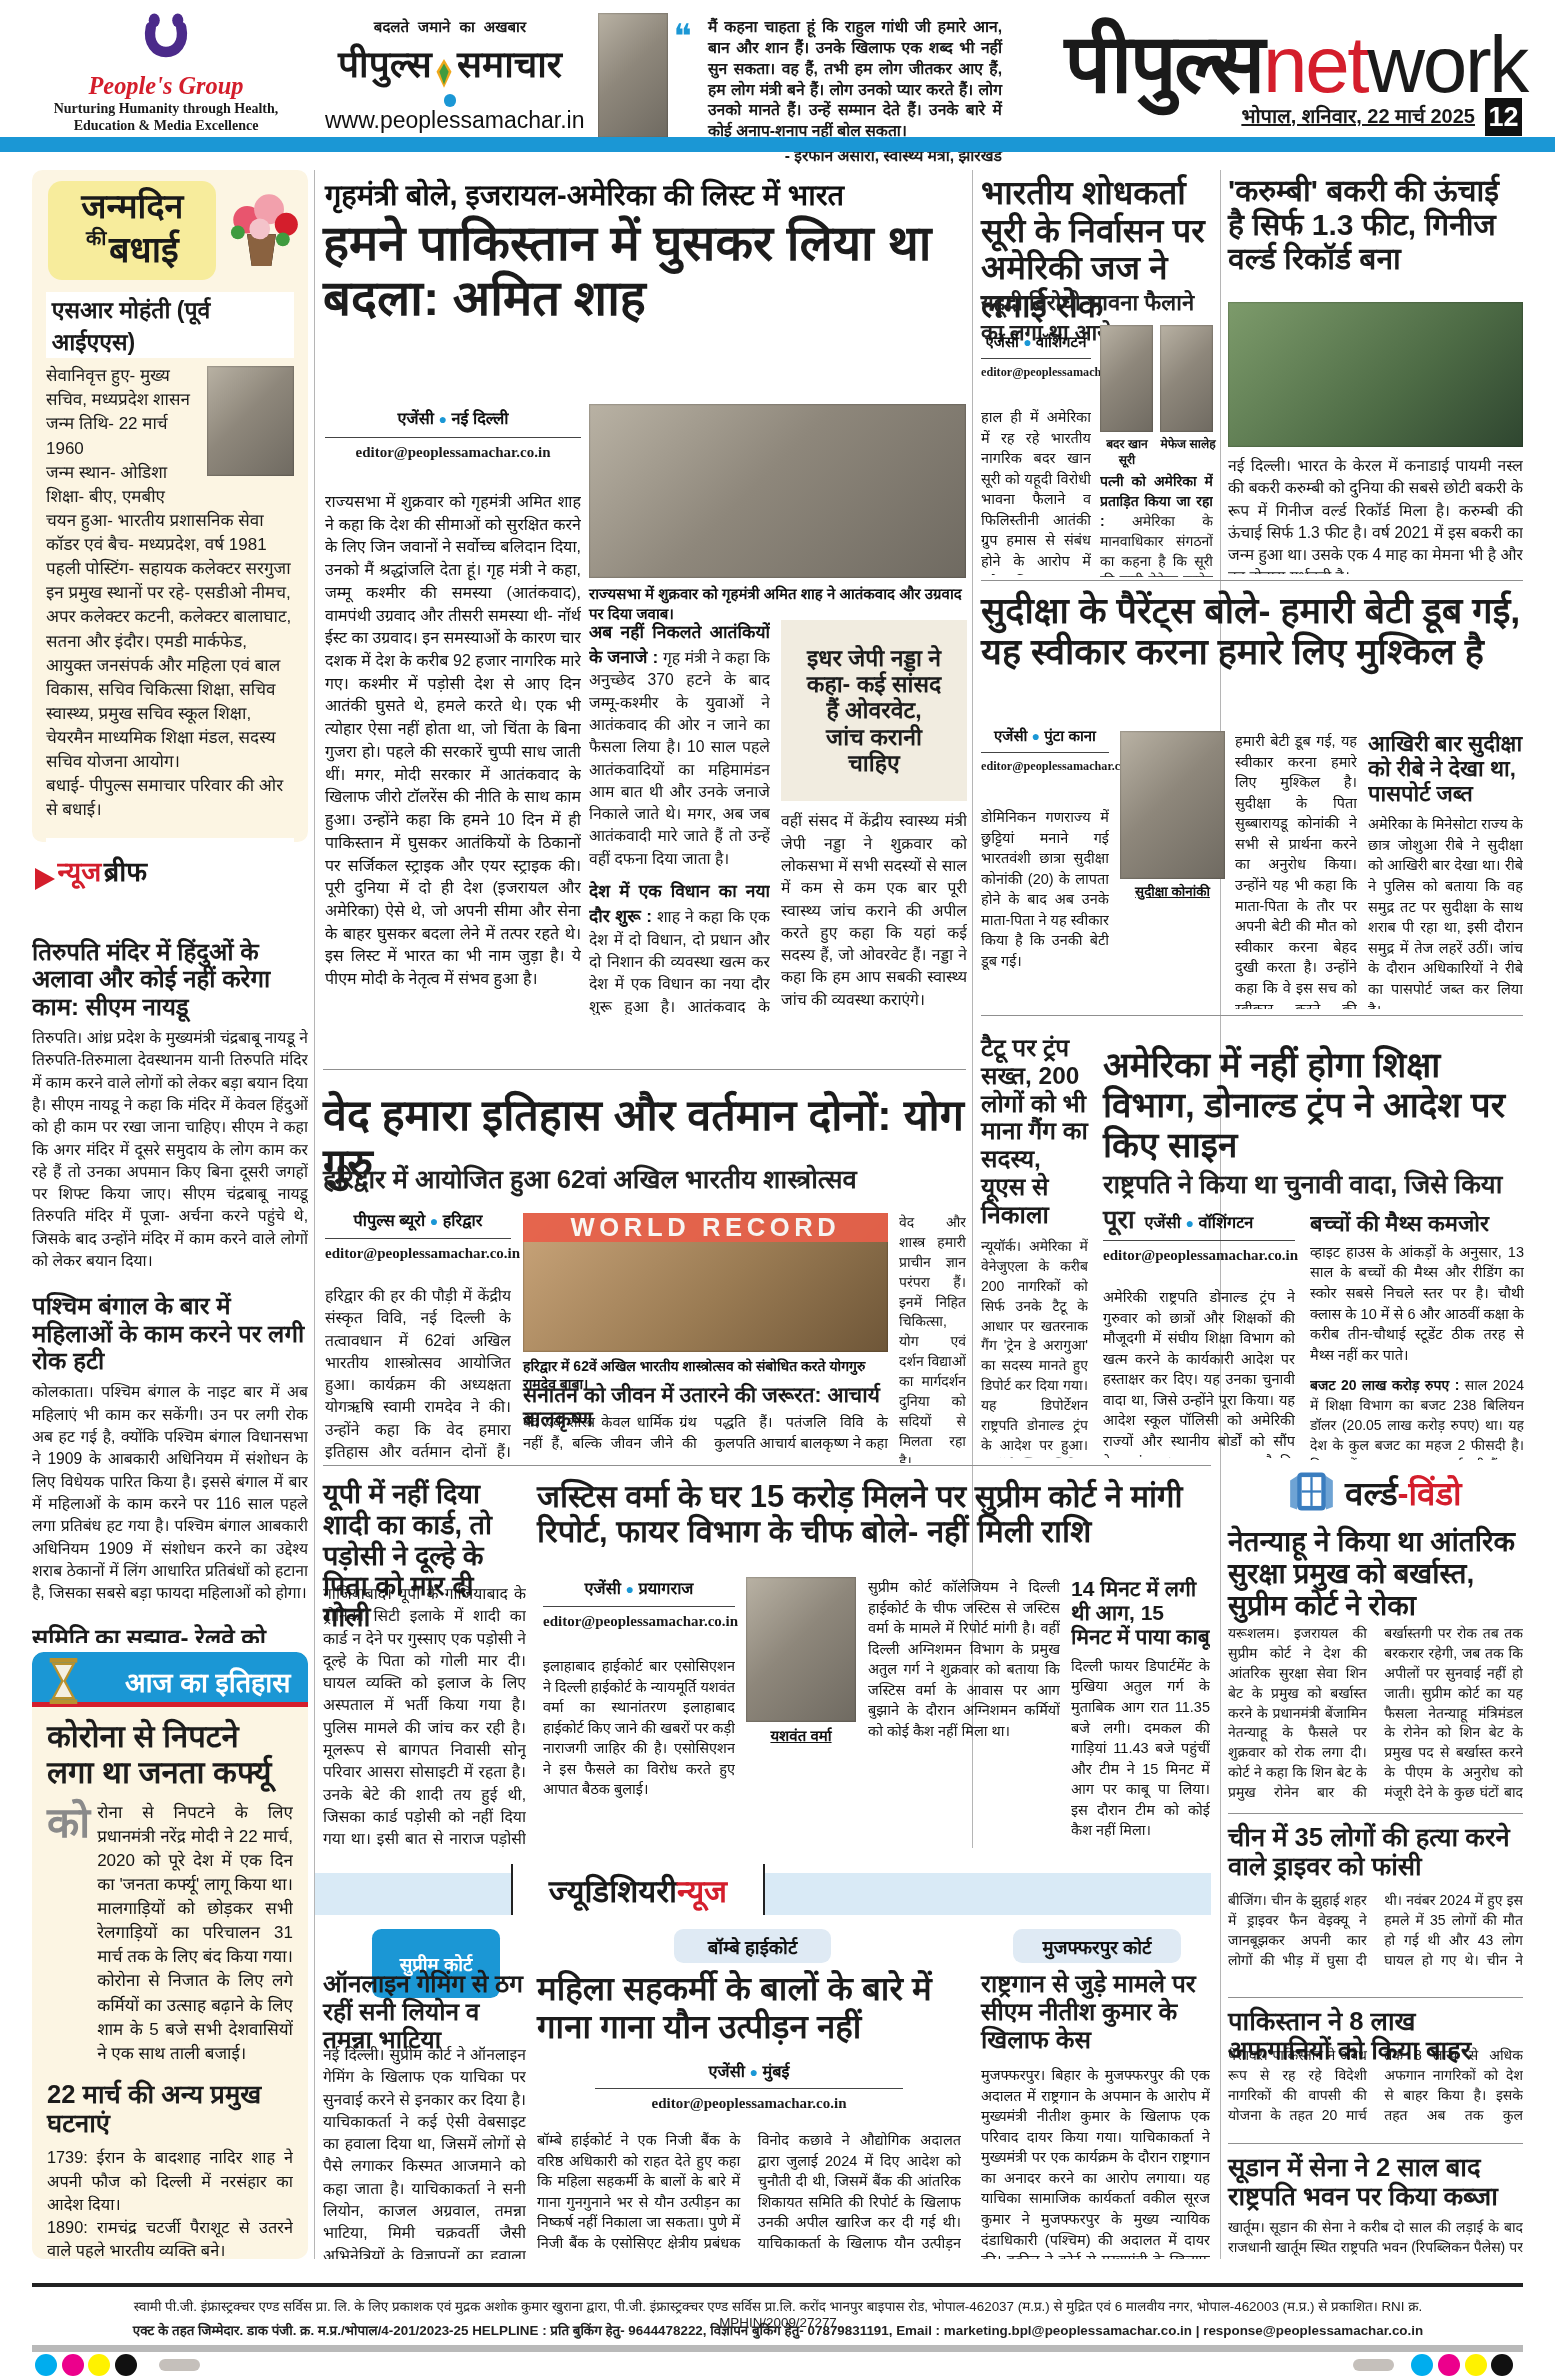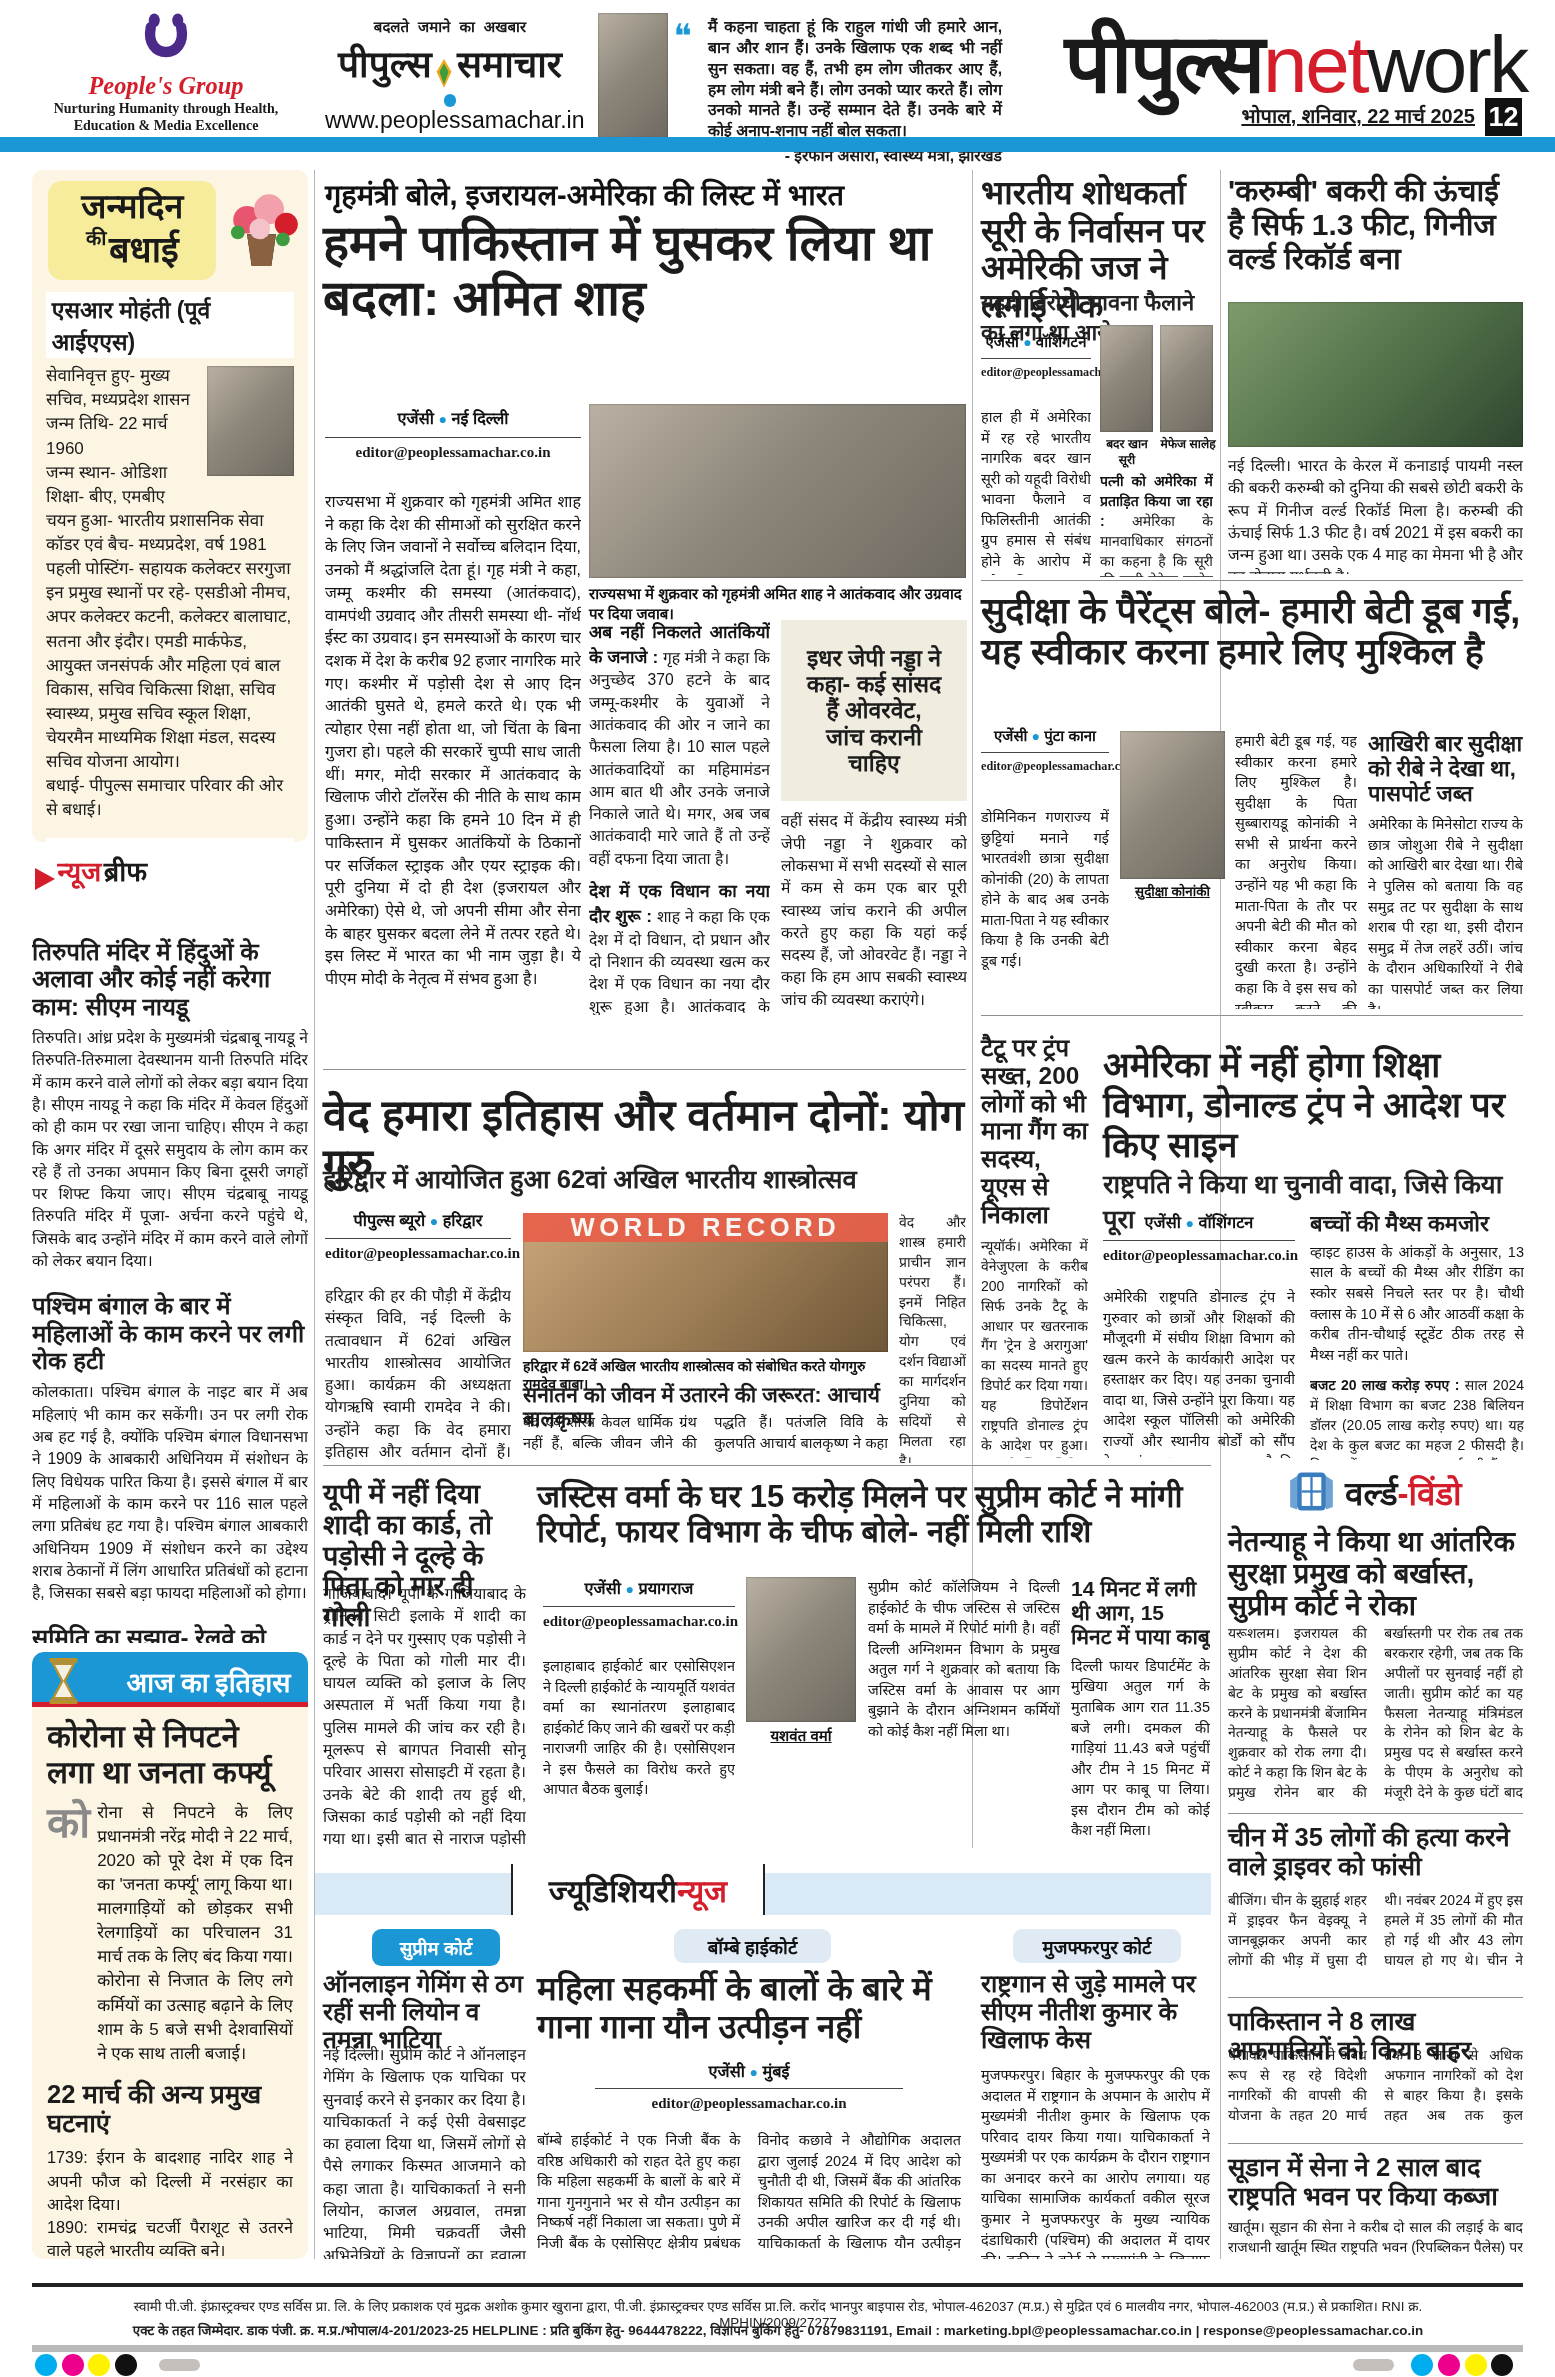--- a/index.html
+++ b/index.html
@@ -141,21 +141,21 @@
 
   <div class="abs" style="top:1652px;left:32px;width:276px;height:607px;background:#fcf5e3;border-radius:11.6px;overflow:hidden;">
     <div style="background:#1b97d5;border-radius:11.6px 11.6px 0 0;height:50px;position:relative;">
       <span style="position:absolute;left:15px;top:5.8px;">
         <svg width="33" height="46" viewBox="0 0 56 80">
           <rect x="4" y="0" width="48" height="8" fill="#b8912e"></rect>
             <rect x="4" y="72" width="48" height="8" fill="#b8912e"></rect>
           <path d="M10 10 L46 10 L30 40 L46 70 L10 70 L26 40 Z" fill="#f4f0e2" stroke="#b8912e" stroke-width="4"></path>
         </svg>
       </span>
-      <div style="color:#fff;font-size:27px;font-weight:bold;text-align:right;padding:10.5px 17.4px 0 0;font-family:Liberation Serif, serif;">आज का इतिहास</div>
+      <div style="color:#fff;font-size:27px;font-weight:bold;text-align:right;padding:10.5px 17.4px 0 0;">आज का इतिहास</div>
     </div>
     <div style="height:4.6px;background:#d41e2c;"></div>
     <div style="padding:12.8px 15px;">
       <div class="hl" style="font-size:31px;">कोरोना से निपटने लगा था जनता कर्फ्यू</div>
       <div style="margin-top:10.5px;">
         <span style="float:left;font-size:42px;font-weight:bold;color:#8a8a8a;line-height:0.9;margin:3.5px 7px 0 0;">को</span>
         <span class="body-txt" style="font-size:17px;display:block;">रोना से निपटने के लिए प्रधानमंत्री नरेंद्र मोदी ने 22 मार्च, 2020 को पूरे देश में एक दिन का 'जनता कर्फ्यू' लागू किया था। मालगाड़ियों को छोड़कर सभी रेलगाड़ियों का परिचालन 31 मार्च तक के लिए बंद किया गया। कोरोना से निजात के लिए लगे कर्मियों का उत्साह बढ़ाने के लिए शाम के 5 बजे सभी देशवासियों ने एक साथ ताली बजाई।</span>
       </div>
       <div class="hl" style="font-size:25.6px;margin:14px 0 8.1px 0;">22 मार्च की अन्य प्रमुख घटनाएं</div>
       <div class="pre body-txt" style="font-size:16.3px;">1739: ईरान के बादशाह नादिर शाह ने अपनी फौज को दिल्ली में नरसंहार का आदेश दिया।
@@ -298,21 +298,21 @@
   <div class="abs" style="top:1577px;left:1071px;width:139px;height:271px;overflow:hidden;">
     <div class="hl" style="font-size:21px;">14 मिनट में लगी थी आग, 15 मिनट में पाया काबू</div>
     <div class="body-txt" style="margin-top:7px;font-size:14.5px;">दिल्ली फायर डिपार्टमेंट के मुखिया अतुल गर्ग के मुताबिक आग रात 11.35 बजे लगी। दमकल की गाड़ियां 11.43 बजे पहुंचीं और टीम ने 15 मिनट में आग पर काबू पा लिया। इस दौरान टीम को कोई कैश नहीं मिला।</div>
   </div>
 
   <div class="abs" style="top:1873px;left:315px;width:896px;height:42px;background:#d9eaf6;"></div>
   <div class="abs" style="top:1864px;left:511px;width:250px;background:#fff;text-align:center;border-left:2.3px solid #222;border-right:2.3px solid #222;padding:4.6px 0;">
     <span style="font-size:31px;font-weight:bold;">ज्यूडिशियरी</span><span style="font-size:31px;font-weight:bold;color:#d41e2c;">न्यूज</span>
   </div>
 
-  <div class="abs badge badge-blue" style="top:1929px;left:372px;width:128px;font-size:18.6px;padding:6px 0;">सुप्रीम कोर्ट</div>
+  <div class="abs badge badge-blue" style="top:1929px;left:372px;width:128px;font-size:18.6px;padding:22px 0;">सुप्रीम कोर्ट</div>
   <div class="abs hl" style="top:1970px;left:323px;width:203px;height:67px;font-size:24.4px;">ऑनलाइन गेमिंग से ठग रहीं सनी लियोन व तमन्ना भाटिया</div>
   <div class="abs body-txt" style="top:2044px;left:323px;width:203px;height:215px;">नई दिल्ली। सुप्रीम कोर्ट ने ऑनलाइन गेमिंग के खिलाफ एक याचिका पर सुनवाई करने से इनकार कर दिया है। याचिकाकर्ता ने कई ऐसी वेबसाइट का हवाला दिया था, जिसमें लोगों से पैसे लगाकर किस्मत आजमाने को कहा जाता है। याचिकाकर्ता ने सनी लियोन, काजल अग्रवाल, तमन्ना भाटिया, मिमी चक्रवर्ती जैसी अभिनेत्रियों के विज्ञापनों का हवाला देते हुए कहा कि इनसे प्रभावित होकर लोग इनमें पैसे गंवा रहे हैं।</div>
 
   <div class="abs badge badge-light" style="top:1929px;left:674px;width:157px;font-size:18.6px;font-weight:bold;padding:4.6px 0;">बॉम्बे हाईकोर्ट</div>
   <div class="abs hl" style="top:1970px;left:537px;width:424px;height:81px;font-size:33px;">महिला सहकर्मी के बालों के बारे में गाना गाना यौन उत्पीड़न नहीं</div>
   <div class="abs" style="top:2060px;left:595px;width:308px;">
     <div class="byline"><span>एजेंसी</span> <span class="dot">●</span> <span>मुंबई</span></div>
     <div class="email" style="margin-top:5.8px;">editor@peoplessamachar.co.in</div>
   </div>
   <div class="abs body-txt cols-2" style="top:2130px;left:537px;width:424px;height:129px;font-size:14.5px;">बॉम्बे हाईकोर्ट ने एक निजी बैंक के वरिष्ठ अधिकारी को राहत देते हुए कहा कि महिला सहकर्मी के बालों के बारे में गाना गुनगुनाने भर से यौन उत्पीड़न का निष्कर्ष नहीं निकाला जा सकता। पुणे में निजी बैंक के एसोसिएट क्षेत्रीय प्रबंधक विनोद कछावे ने औद्योगिक अदालत द्वारा जुलाई 2024 में दिए आदेश को चुनौती दी थी, जिसमें बैंक की आंतरिक शिकायत समिति की रिपोर्ट के खिलाफ उनकी अपील खारिज कर दी गई थी। याचिकाकर्ता के खिलाफ यौन उत्पीड़न (रोकथाम, निषेध और निवारण) अधिनियम, 2013 के तहत कदाचार का मामला दर्ज किया गया था।</div>

